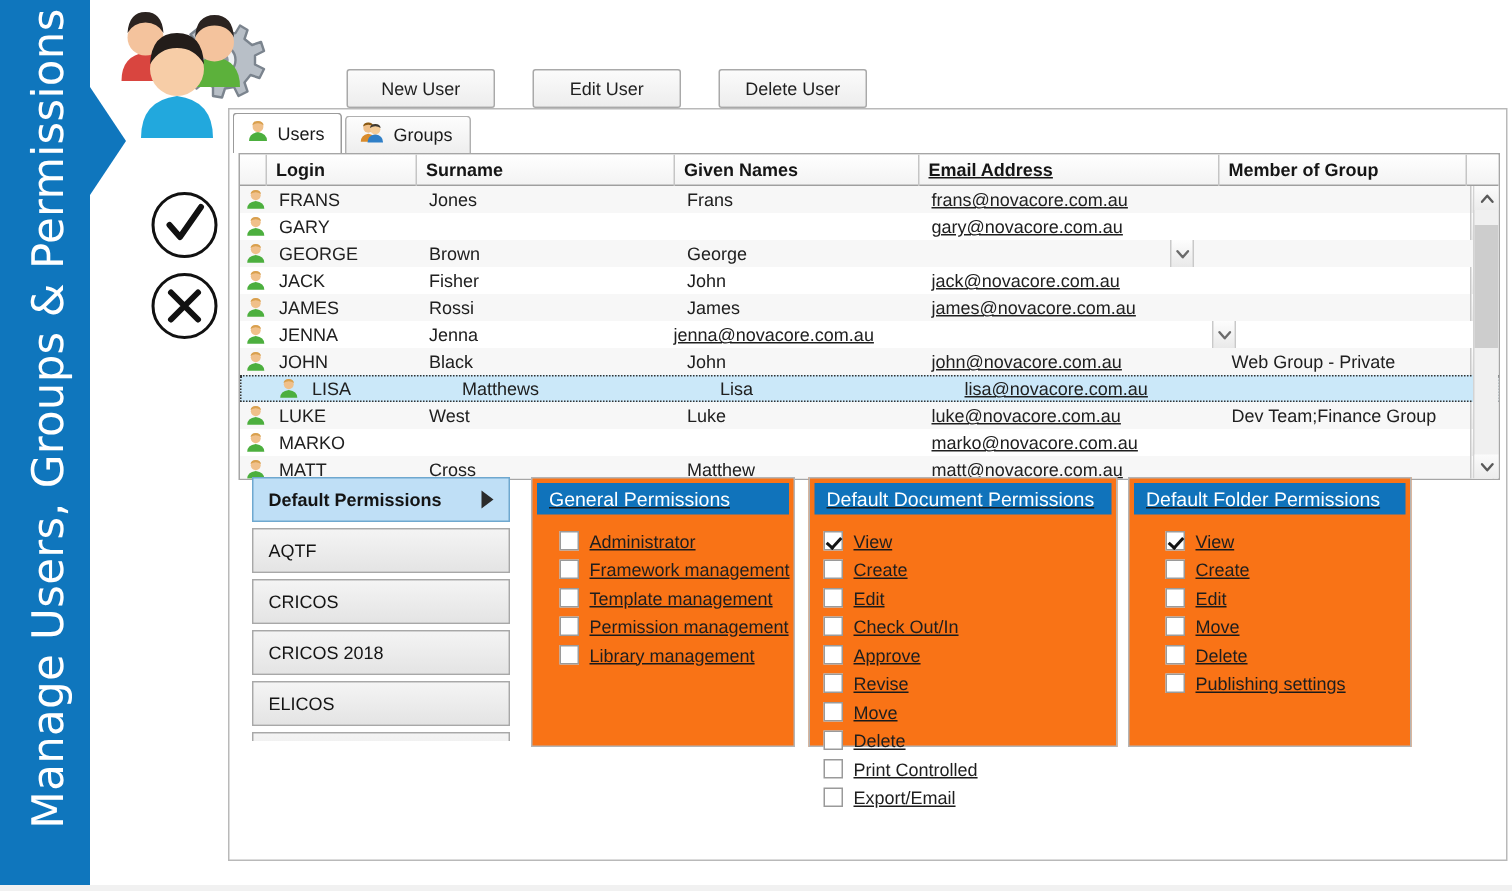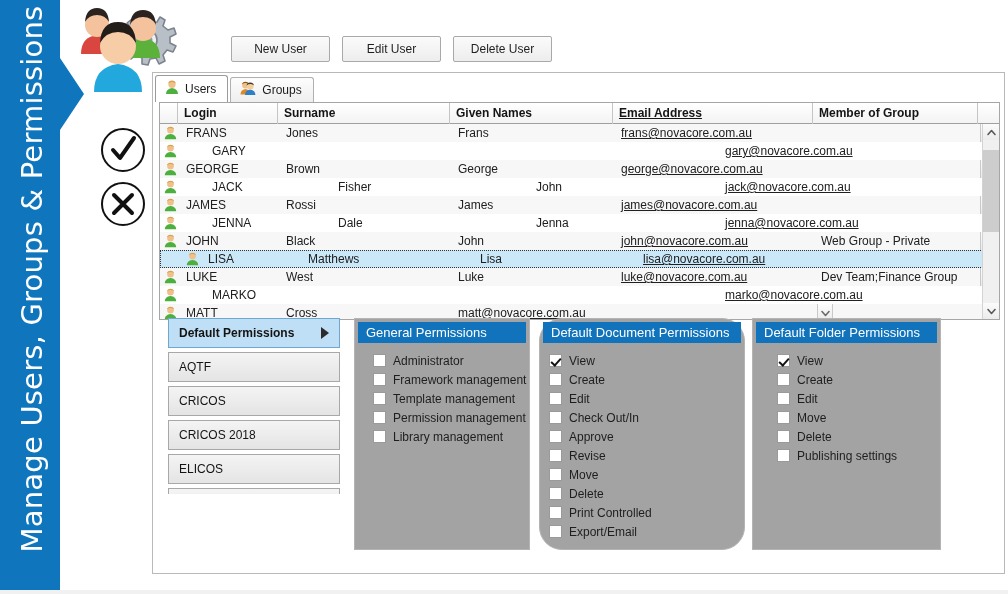--- a/index.html
+++ b/index.html
@@ -40,21 +40,21 @@
   .hero-users{position:absolute;left:70px;top:2px;width:110px;height:92px;}
   .circle-icon{
     position:absolute;width:44px;height:44px;border-radius:50%;
     border:2.5px solid #111;box-sizing:border-box;
   }
   .circle-icon svg{position:absolute;left:0;top:0;}
   #icon-tick{left:101px;top:128px;}
   #icon-cross{left:101px;top:182px;}
 
   
-  .toolbar{position:absolute;left:231px;top:36px;display:flex;gap:12px;justify-content:flex-end;}
+  .toolbar{position:absolute;left:231px;top:46px;display:flex;gap:25px;justify-content:flex-end;}
   .tbtn{
     width:99px;height:26px;line-height:24px;text-align:center;
     background:linear-gradient(#fbfbfb,#ededed);
     border:1px solid #a9a9a9;border-radius:2px;
     font-size:12px;color:#1f1f1f;box-sizing:border-box;cursor:default;
   }
 
   
   .panel{
     position:absolute;left:152px;top:72px;width:853px;height:502px;
@@ -89,21 +89,21 @@
     font-weight:bold;font-size:12px;color:#151515;
     padding-left:6px;border-right:1px solid #c5c5c5;overflow:hidden;white-space:nowrap;
   }
   .gh.first{border-right:1px solid #c5c5c5;}
   .grid-body{position:absolute;left:0;top:21px;right:0;bottom:0;}
   .grow{
     display:flex;height:18px;box-sizing:border-box;align-items:center;
     font-size:12px;color:#202020;
   }
   .grow.odd{background:#f7f7f7;}
-  .grow.even{background:#ffffff;gap:26px;}
+  .grow.even{background:#ffffff;}
   .grow.sel{background:#cbe8f9;outline:1px dotted #333;outline-offset:-1px;padding-left:22px;}
   .gc{box-sizing:border-box;padding-left:6px;overflow:hidden;white-space:nowrap;height:18px;line-height:18px;}
   .gc.usericon{padding:0;display:flex;align-items:center;justify-content:center;}
   .gdrop{
     width:16px;height:18px;box-sizing:border-box;
     background:linear-gradient(#fdfdfd,#e9e9e9);
     border-left:1px solid #c9c9c9;border-right:1px solid #c9c9c9;
     display:flex;align-items:center;justify-content:center;
   }
   .gpad{flex:1 1 auto;}
@@ -146,25 +146,25 @@
     background:#bfdff6;border-color:#6fa8cf;font-weight:bold;
   }
   .gitem .arrow{
     position:absolute;right:10px;top:50%;transform:translateY(-50%);
     width:0;height:0;border-top:6px solid transparent;border-bottom:6px solid transparent;
     border-left:8px solid #2b2b2b;
   }
 
   
   .permbox{
-    position:absolute;top:318px;height:232px;box-sizing:border-box;
-    border:1px solid #b4b4b4;background:#a3a3a3;
+    position:absolute;top:318px;height:180px;box-sizing:border-box;
+    border:1px solid #b4b4b4;background:#f97316;text-decoration:underline;
   }
   #perm-general{left:354px;width:176px;}
-  #perm-doc{left:539px;width:206px;border-radius:23px;}
+  #perm-doc{left:539px;width:206px;}
   #perm-folder{left:752px;width:189px;}
   .permhead{
     height:21px;line-height:21px;background:#1073bb;color:#ffffff;
     font-size:13px;padding-left:8px;box-sizing:border-box;
     margin:3px 3px 0 3px;white-space:nowrap;overflow:hidden;
   }
   .permlist{padding:8px 0 0 0;}
   .permrow{
     display:flex;align-items:center;height:19px;font-size:12px;color:#1e1e1e;
     padding-left:0;cursor:default;
@@ -324,21 +324,20 @@
           <div class="gc c0 usericon">
             <svg width="13" height="14" viewBox="0 0 13 14">
               <path d="M0.8,13.2 q0,-4.4 5.7,-5.2 q5.7,0.8 5.7,5.2 z" fill="#4caf3e"></path>
               <circle cx="6.5" cy="4.2" r="3.3" fill="#f0c08a"></circle>
               <path d="M3,3.4 Q3.4,0.7 6.5,0.7 Q9.6,0.7 10,3.4 Q8.4,2.1 6.5,2.1 Q4.6,2.1 3,3.4z" fill="#d9a04e"></path>
             </svg>
           </div>
           <div class="gc c1">GEORGE</div>
           <div class="gc c2">Brown</div>
           <div class="gc c3">George</div>
-          <div class="gc c4">george@novacore.com.au</div>
           <div class="gc c5"></div>
           <div class="gdrop">
             <svg width="9" height="7" viewBox="0 0 9 7">
               <path d="M1,1.5 L4.5,5.5 L8,1.5" fill="none" stroke="#6b6b6b" stroke-width="1.6" stroke-linecap="round" stroke-linejoin="round"></path>
             </svg>
           </div>
           <div class="gpad"></div>
         </div>
         <div class="grow even">
           <div class="gc c0 usericon">
@@ -382,21 +381,20 @@
         </div>
         <div class="grow even">
           <div class="gc c0 usericon">
             <svg width="13" height="14" viewBox="0 0 13 14">
               <path d="M0.8,13.2 q0,-4.4 5.7,-5.2 q5.7,0.8 5.7,5.2 z" fill="#4caf3e"></path>
               <circle cx="6.5" cy="4.2" r="3.3" fill="#f0c08a"></circle>
               <path d="M3,3.4 Q3.4,0.7 6.5,0.7 Q9.6,0.7 10,3.4 Q8.4,2.1 6.5,2.1 Q4.6,2.1 3,3.4z" fill="#d9a04e"></path>
             </svg>
           </div>
           <div class="gc c1">JENNA</div>
-          <div class="gc c2">Dale</div>
           <div class="gc c3">Jenna</div>
           <div class="gc c4">jenna@novacore.com.au</div>
           <div class="gc c5"></div>
           <div class="gdrop">
             <svg width="9" height="7" viewBox="0 0 9 7">
               <path d="M1,1.5 L4.5,5.5 L8,1.5" fill="none" stroke="#6b6b6b" stroke-width="1.6" stroke-linecap="round" stroke-linejoin="round"></path>
             </svg>
           </div>
           <div class="gpad"></div>
         </div>
@@ -483,20 +481,21 @@
         <div class="grow odd">
           <div class="gc c0 usericon">
             <svg width="13" height="14" viewBox="0 0 13 14">
               <path d="M0.8,13.2 q0,-4.4 5.7,-5.2 q5.7,0.8 5.7,5.2 z" fill="#4caf3e"></path>
               <circle cx="6.5" cy="4.2" r="3.3" fill="#f0c08a"></circle>
               <path d="M3,3.4 Q3.4,0.7 6.5,0.7 Q9.6,0.7 10,3.4 Q8.4,2.1 6.5,2.1 Q4.6,2.1 3,3.4z" fill="#d9a04e"></path>
             </svg>
           </div>
           <div class="gc c1">MATT</div>
           <div class="gc c2">Cross</div>
+          <div class="gc c3">Matthew</div>
           <div class="gc c4">matt@novacore.com.au</div>
           <div class="gc c5"></div>
           <div class="gdrop">
             <svg width="9" height="7" viewBox="0 0 9 7">
               <path d="M1,1.5 L4.5,5.5 L8,1.5" fill="none" stroke="#6b6b6b" stroke-width="1.6" stroke-linecap="round" stroke-linejoin="round"></path>
             </svg>
           </div>
           <div class="gpad"></div>
         </div>
       </div>

